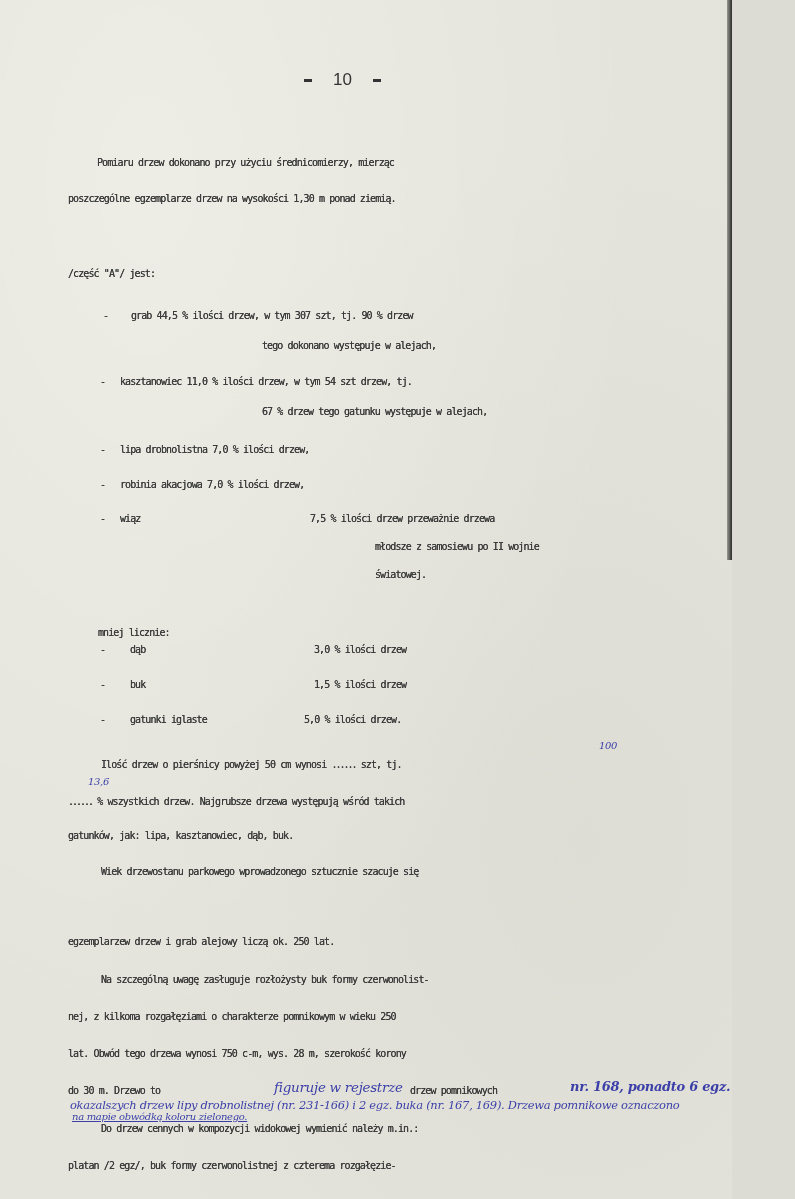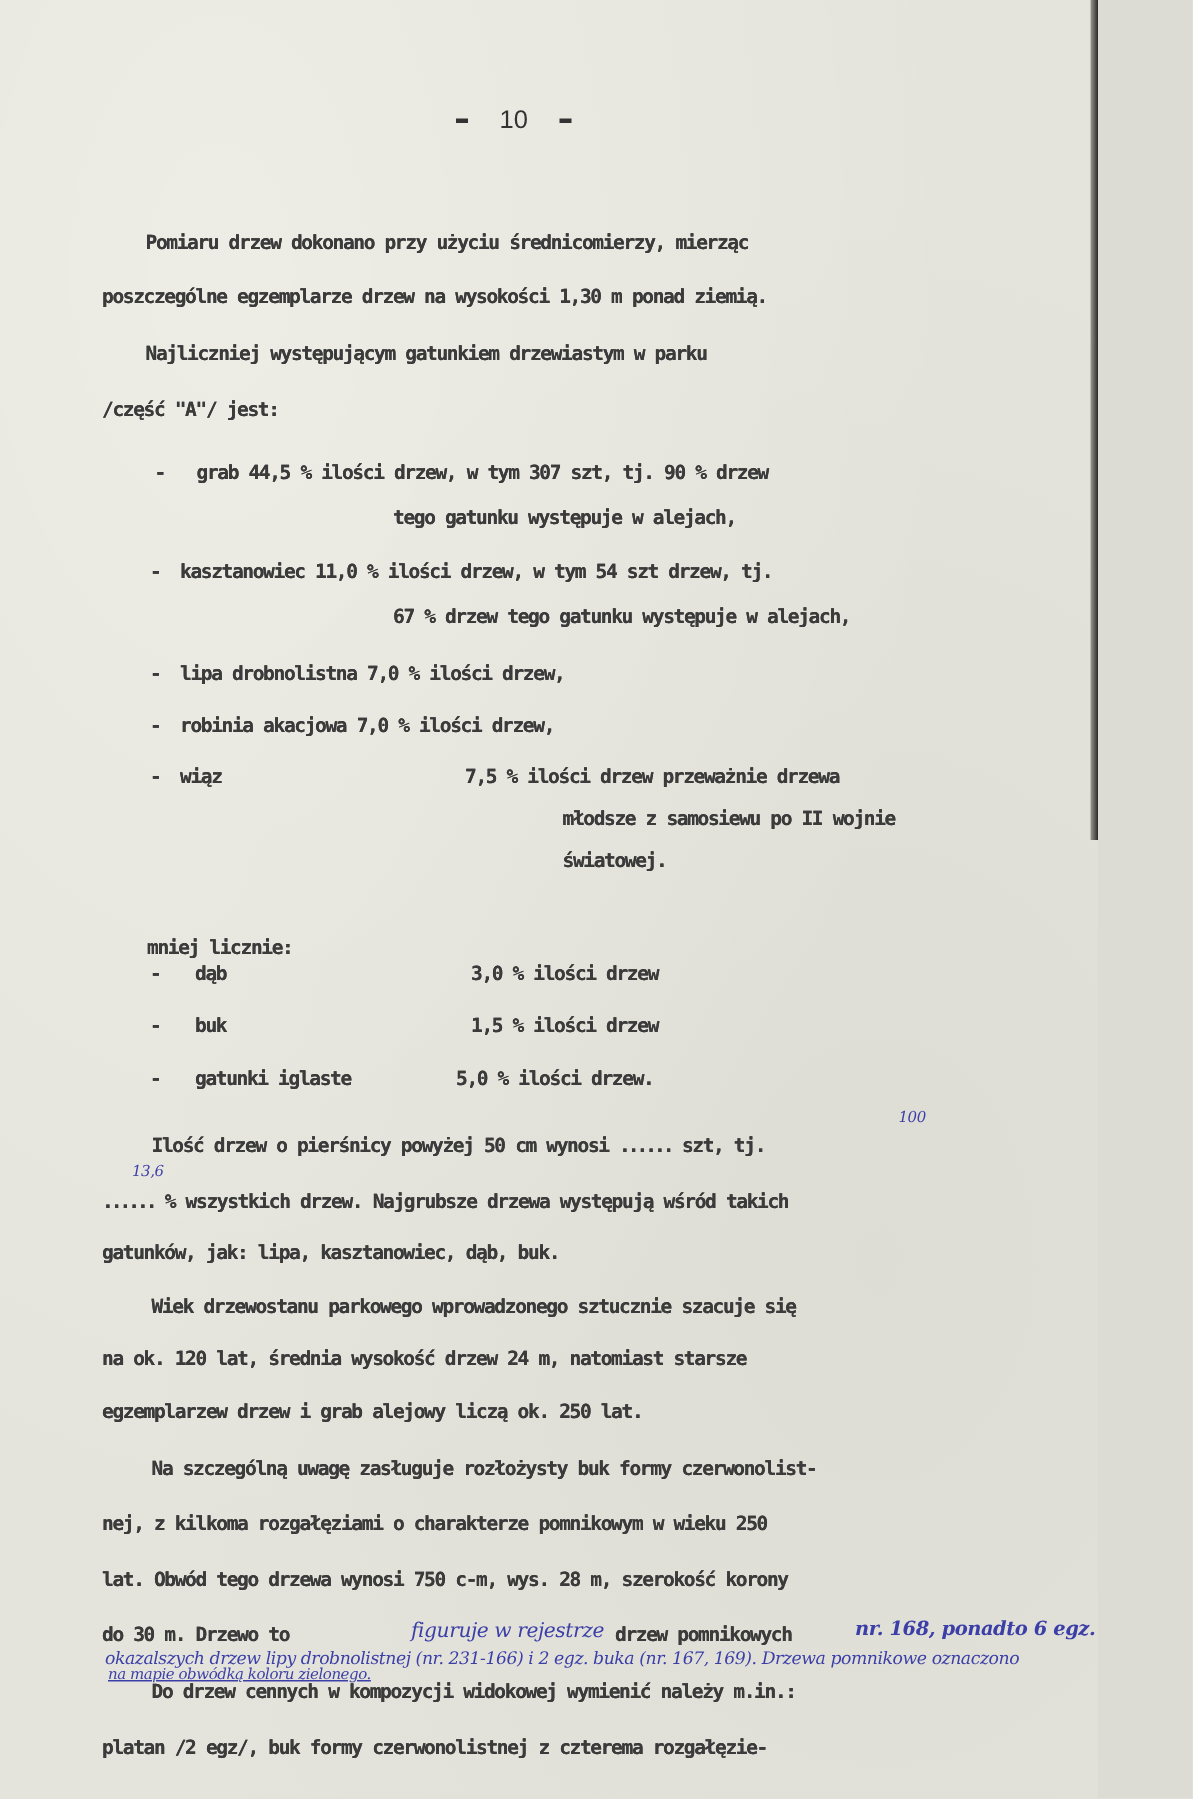--- a/index.html
+++ b/index.html
@@ -28,26 +28,25 @@
       position: absolute;
       top: 0;
       right: 0;
       width: 5px;
       height: 560px;
       background: linear-gradient(to right, #9a9a94, #2a2a2a);
     }
     .line {
       position: absolute;
       white-space: nowrap;
-      font-size: 13px;
+      font-size: 10px;
       letter-spacing: -0.9px;
       line-height: 20px;
       color: #3b3b3b;
       text-shadow: 0 0 0.4px #3b3b3b;
-      font-weight: bold;
     }
     .page-number {
       position: absolute;
       left: 283px;
       top: 70px;
       font-family: "Liberation Sans", sans-serif;
       font-size: 17px;
       color: #333;
       letter-spacing: 0;
     }
@@ -78,26 +77,25 @@
 <div class="page">
   <div class="right-edge"></div>
 
   <div class="page-number">
     <span class="dash"></span><span>10</span><span class="dash"></span>
   </div>
 
   <div class="line" style="left:97px; top:153px;">Pomiaru drzew dokonano przy użyciu średnicomierzy, mierząc</div>
   <div class="line" style="left:68px; top:189px;">poszczególne egzemplarze drzew na wysokości 1,30 m ponad ziemią.</div>
 
-  <div class="line" style="left:97px; top:227px;">Najliczniej występującym gatunkiem drzewiastym w parku</div>
   <div class="line" style="left:68px; top:264px;">/część "A"/ jest:</div>
 
   <div class="line" style="left:103px; top:306px;">-</div>
   <div class="line" style="left:131px; top:306px;">grab 44,5 % ilości drzew, w tym 307 szt, tj. 90 % drzew</div>
-  <div class="line" style="left:262px; top:336px;">tego gatunku występuje w alejach,</div>
+  <div class="line" style="left:262px; top:336px;">tego dokonano występuje w alejach,</div>
 
   <div class="line" style="left:100px; top:372px;">-</div>
   <div class="line" style="left:120px; top:372px;">kasztanowiec 11,0 % ilości drzew, w tym 54 szt drzew, tj.</div>
   <div class="line" style="left:262px; top:402px;">67 % drzew tego gatunku występuje w alejach,</div>
 
   <div class="line" style="left:100px; top:440px;">-</div>
   <div class="line" style="left:120px; top:440px;">lipa drobnolistna 7,0 % ilości drzew,</div>
 
   <div class="line" style="left:100px; top:475px;">-</div>
   <div class="line" style="left:120px; top:475px;">robinia akacjowa  7,0 % ilości drzew,</div>
@@ -128,21 +126,20 @@
   <div class="hand hand-num" style="left:599px; top:740px;">100</div>
 
   <div class="line" style="left:68px; top:792px;">
     <span class="dots">......</span><span> % wszystkich drzew. Najgrubsze drzewa występują wśród takich</span>
   </div>
   <div class="hand hand-num" style="left:88px; top:776px;">13,6</div>
 
   <div class="line" style="left:68px; top:826px;">gatunków, jak: lipa, kasztanowiec, dąb, buk.</div>
 
   <div class="line" style="left:101px; top:862px;">Wiek drzewostanu parkowego wprowadzonego sztucznie szacuje się</div>
-  <div class="line" style="left:68px; top:897px;">na ok. 120 lat, średnia wysokość drzew 24 m, natomiast starsze</div>
   <div class="line" style="left:68px; top:932px;">egzemplarzew drzew i grab alejowy liczą ok. 250 lat.</div>
 
   <div class="line" style="left:101px; top:970px;">Na szczególną uwagę zasługuje rozłożysty buk formy czerwonolist-</div>
   <div class="line" style="left:68px; top:1007px;">nej, z kilkoma rozgałęziami o charakterze pomnikowym w wieku 250</div>
   <div class="line" style="left:68px; top:1044px;">lat. Obwód tego drzewa wynosi 750 c-m, wys. 28 m, szerokość korony</div>
   <div class="line" style="left:68px; top:1081px;">do 30 m. Drzewo to</div>
   <div class="hand" style="left:274px; top:1079px; font-size:13.5px;">figuruje w rejestrze</div>
   <div class="line" style="left:410px; top:1081px;">drzew pomnikowych</div>
   <div class="hand" style="left:570px; top:1079px; font-size:13px;font-weight:bold;">nr. 168, ponadto 6 egz.</div>
   <div class="hand hand-sm" style="left:70px; top:1099px;">okazalszych drzew lipy drobnolistnej (nr. 231-166) i 2 egz. buka (nr. 167, 169). Drzewa pomnikowe oznaczono</div>

